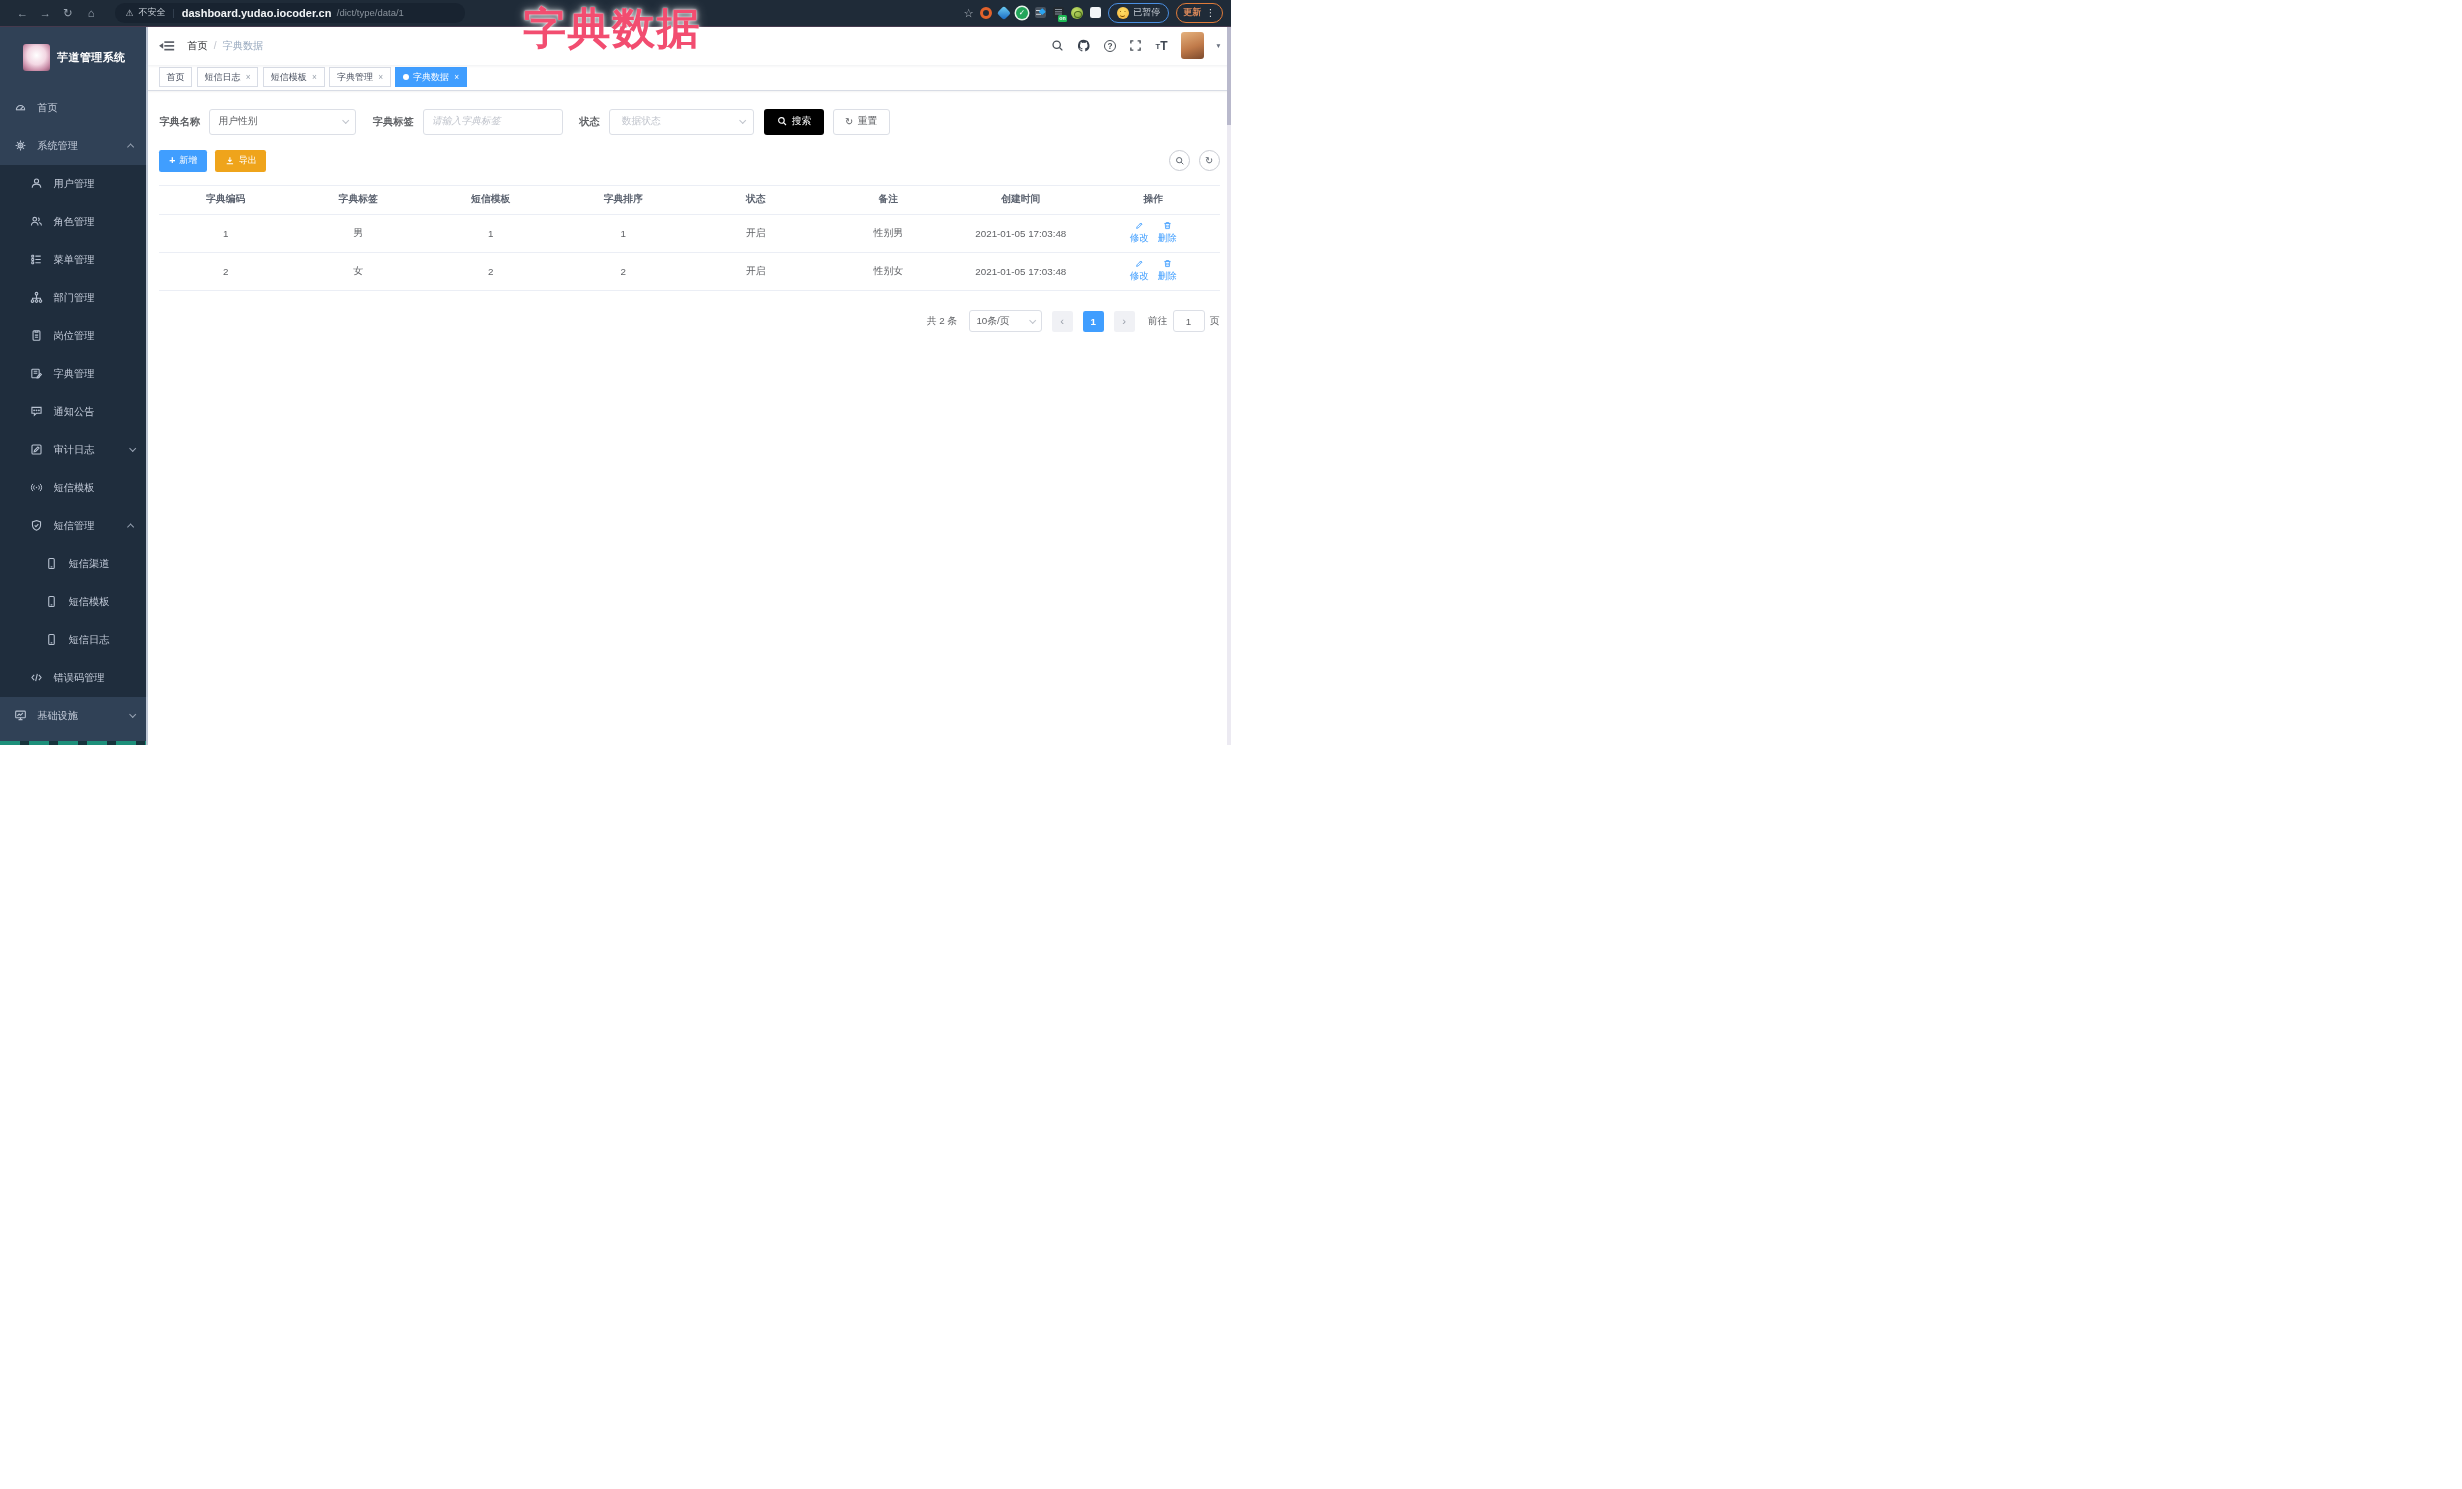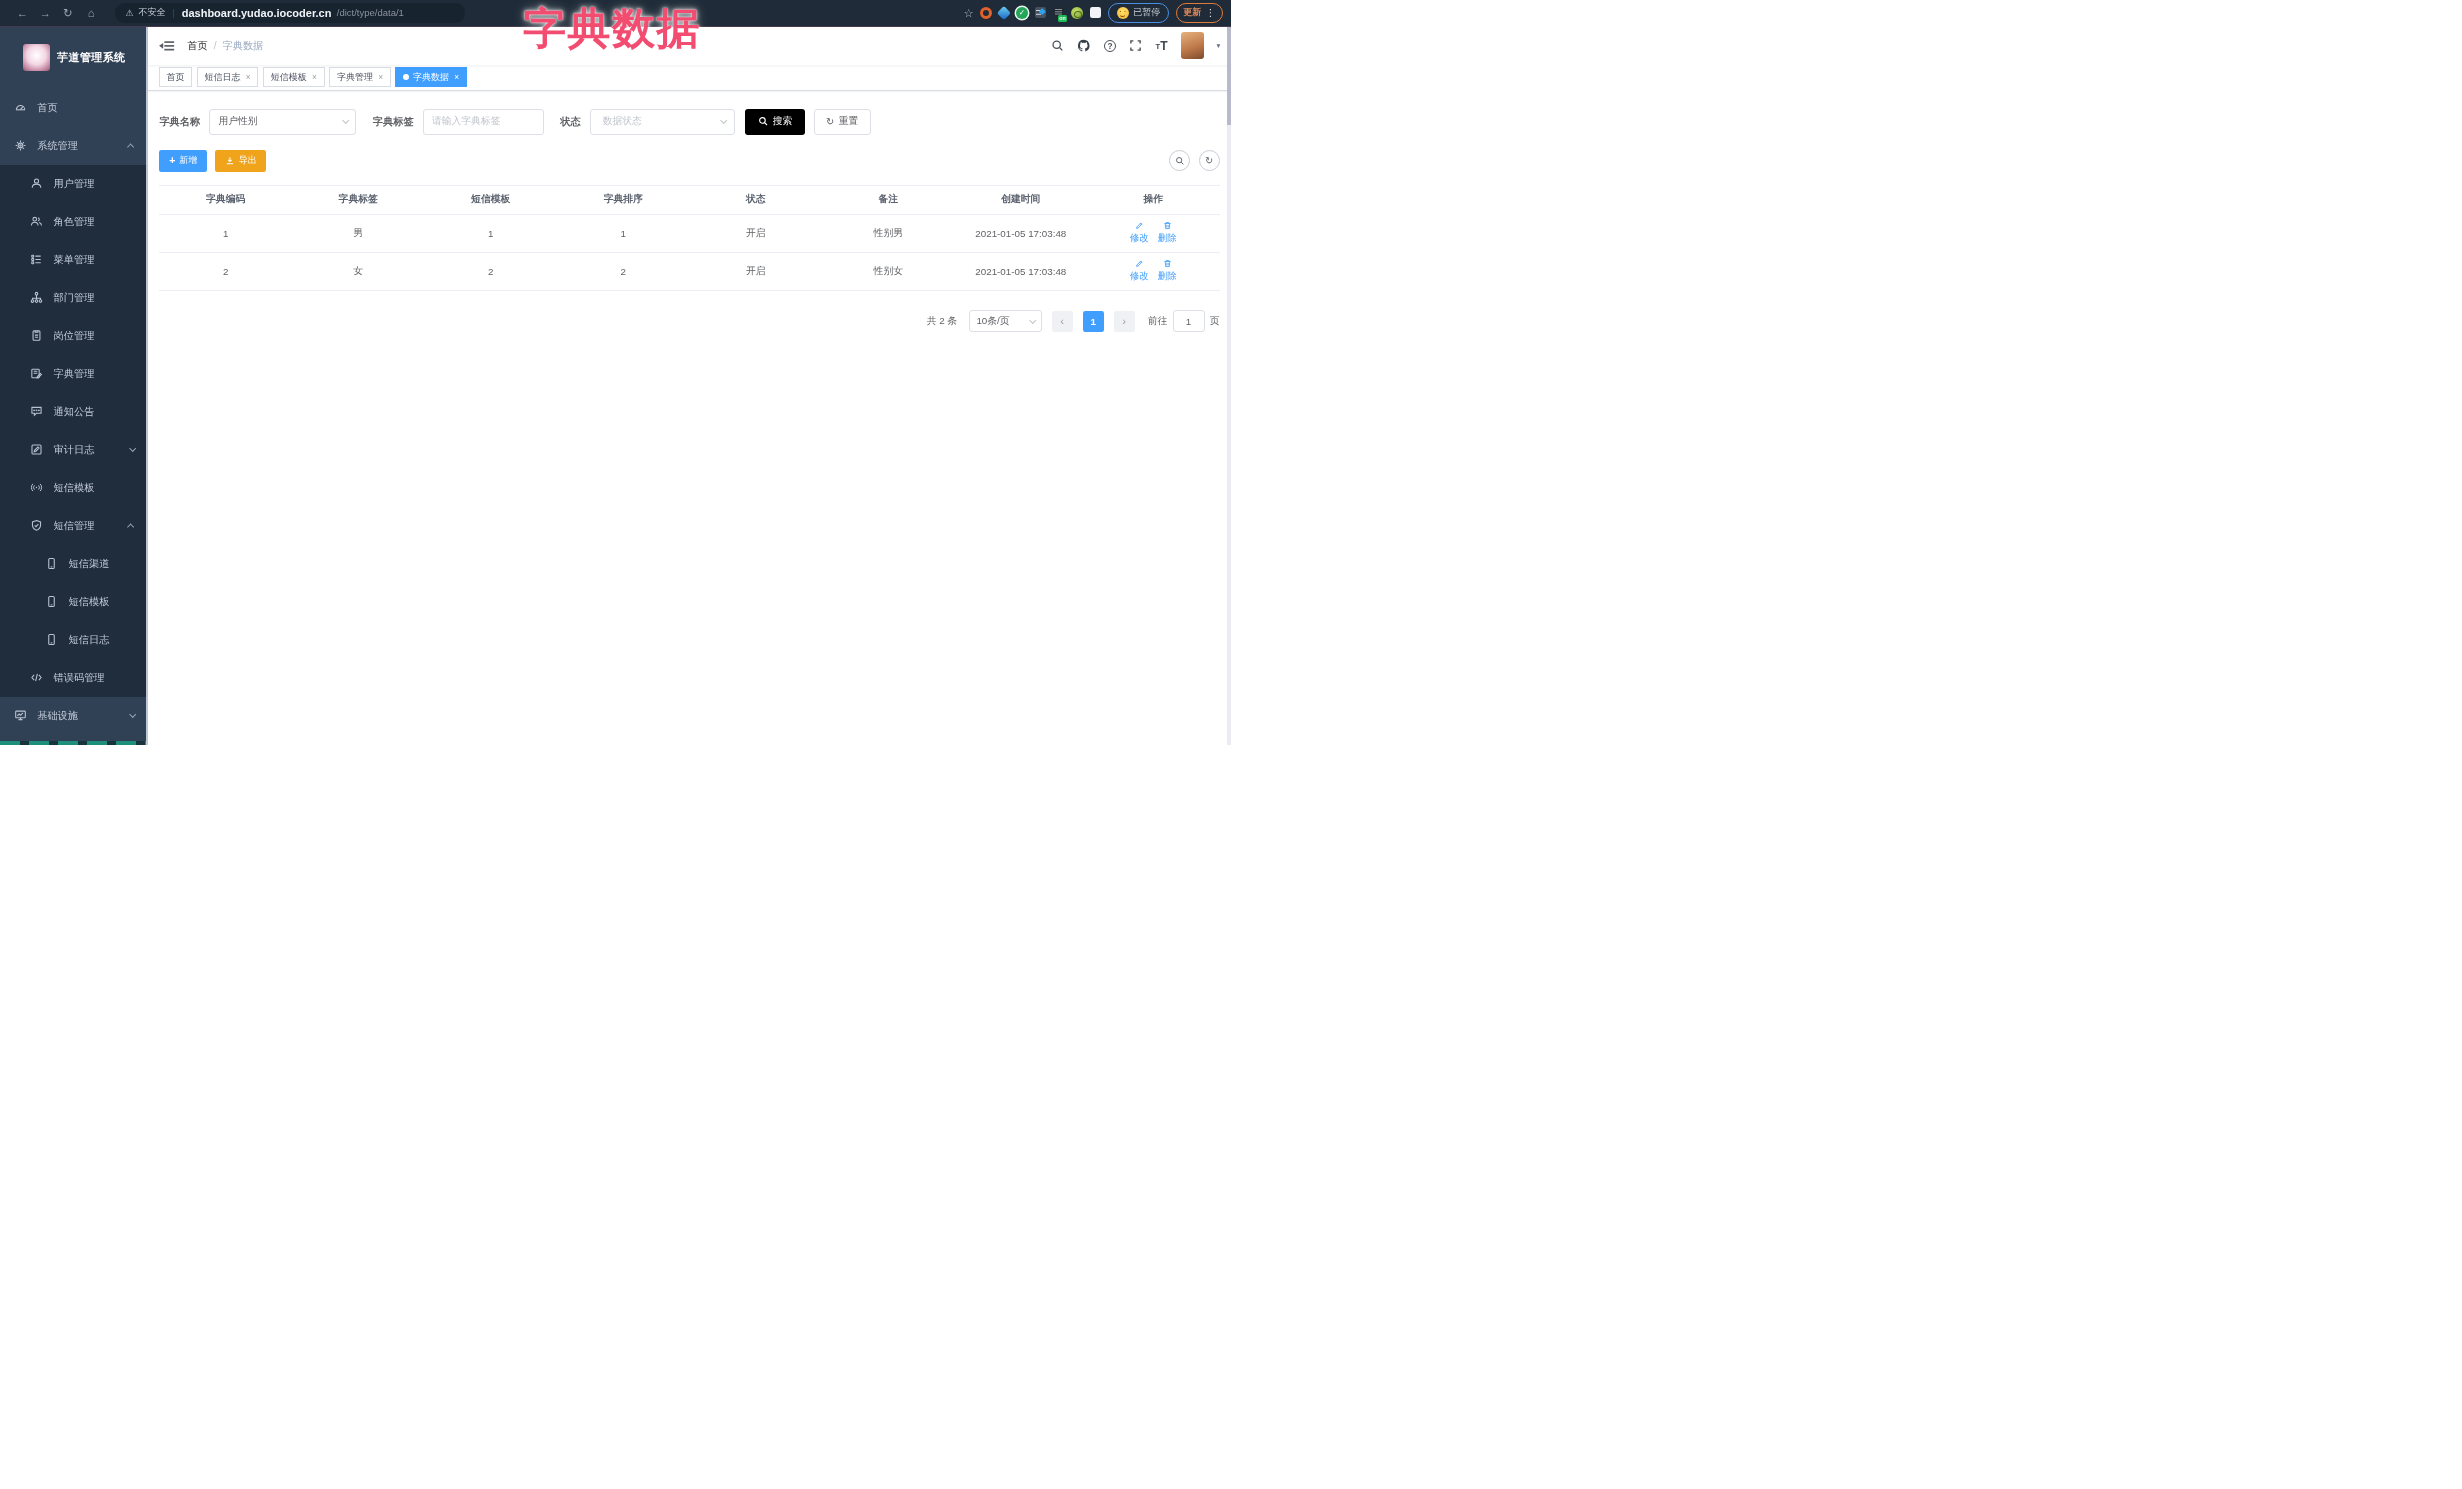--- a/index.html
+++ b/index.html
@@ -82,21 +82,21 @@
   .tag.active { background:#409eff; border-color:#409eff; color:#fff; }
   .tag.active .x { color:#fff; }
   .tag .dot { width:6px; height:6px; border-radius:3px; background:#fff; }
 
   
   .content { padding:18px 11.4px 0; }
   .filter-row { display:flex; align-items:center; }
   .f-label { font-size:10.2px; color:#606266; font-weight:bold; margin-right:9px; white-space:nowrap; }
   .f-select, .f-input { height:26px; border:0.8px solid #dcdfe6; border-radius:3px; background:#fff; display:flex; align-items:center; padding:0 8.3px; font-size:9.8px; cursor:pointer; position:relative;gap:21px; }
   .f-select { width:147px; justify-content:space-between; }
-  .f-input { width:121px; }
+  .f-input { width:140px;font-style:italic; }
   .val { color:#606266; }
   .ph { color:#c0c4cc; }
   .sel-caret { width:5.3px; height:5.3px; border-right:1px solid #c0c4cc; border-bottom:1px solid #c0c4cc; transform:rotate(45deg) translateY(-1.5px); }
   .gap20 { width:16.7px; }
   .btn { height:26px; border-radius:3px; display:inline-flex; align-items:center; gap:4.5px; padding:0 11.4px; font-size:9.8px; cursor:pointer; border:0.8px solid transparent; }
   .btn-search { background:#000000; color:#fff; margin-left:10.6px; }
   .btn-reset { background:#fff; border-color:#dcdfe6; color:#606266; margin-left:9px; }
   .glyph { font-size:9.8px; line-height:1; }
 
   .toolbar-row { display:flex; align-items:center; margin-top:15px; }

